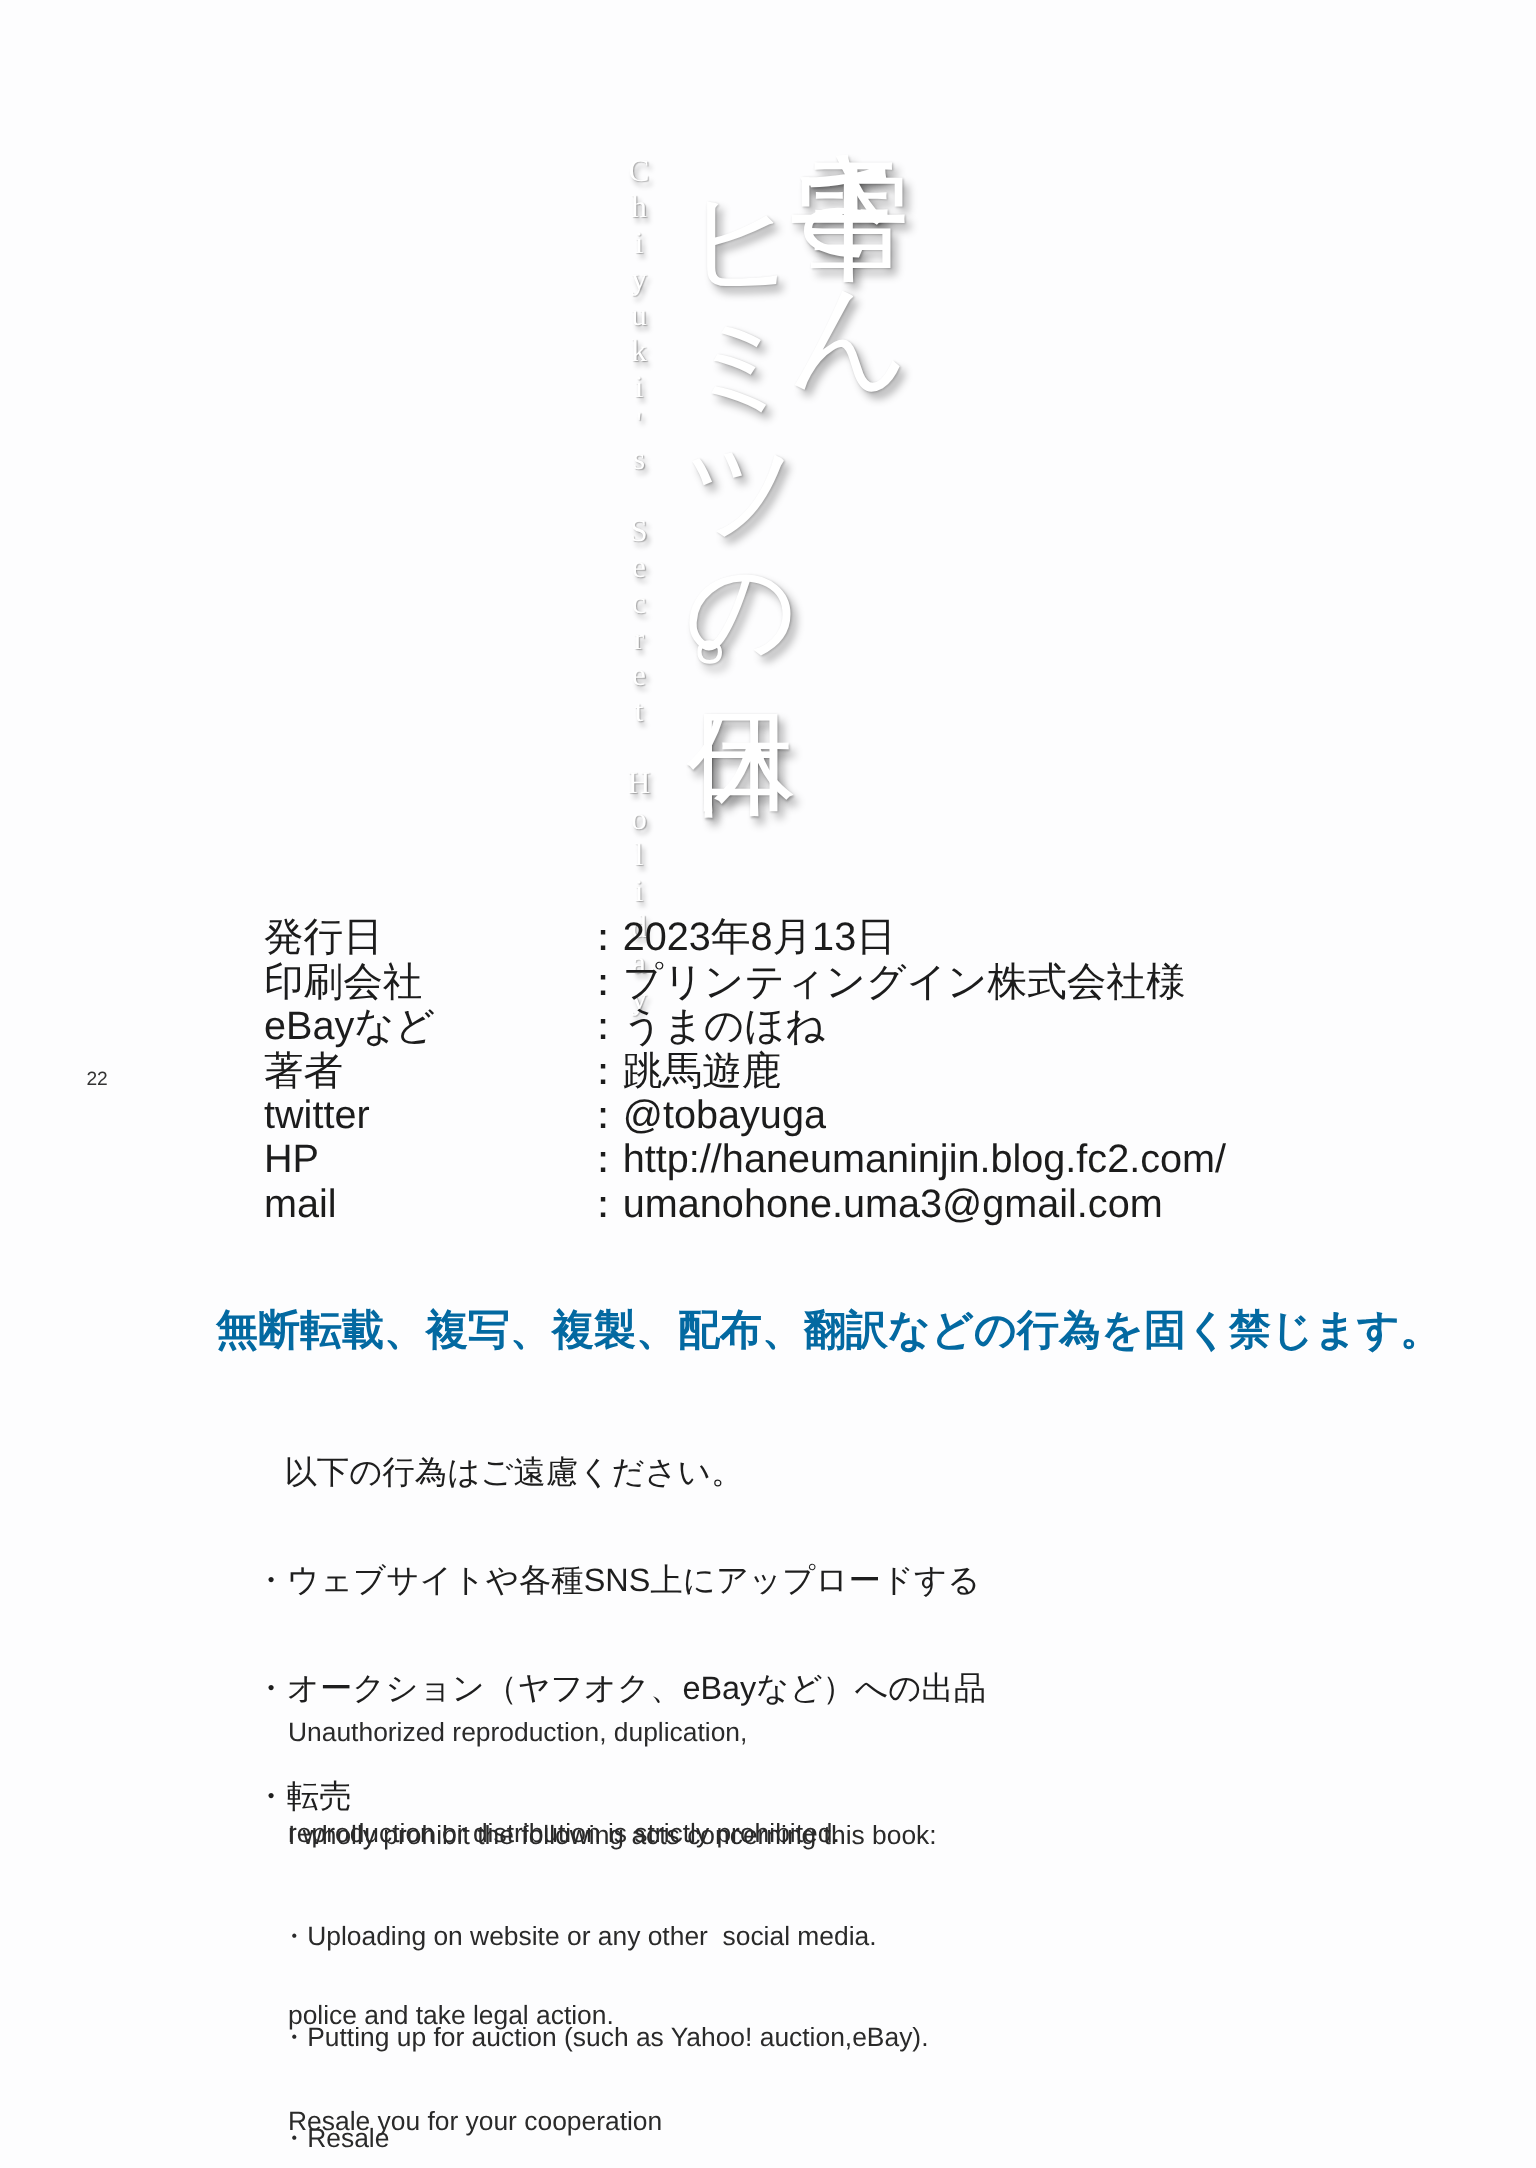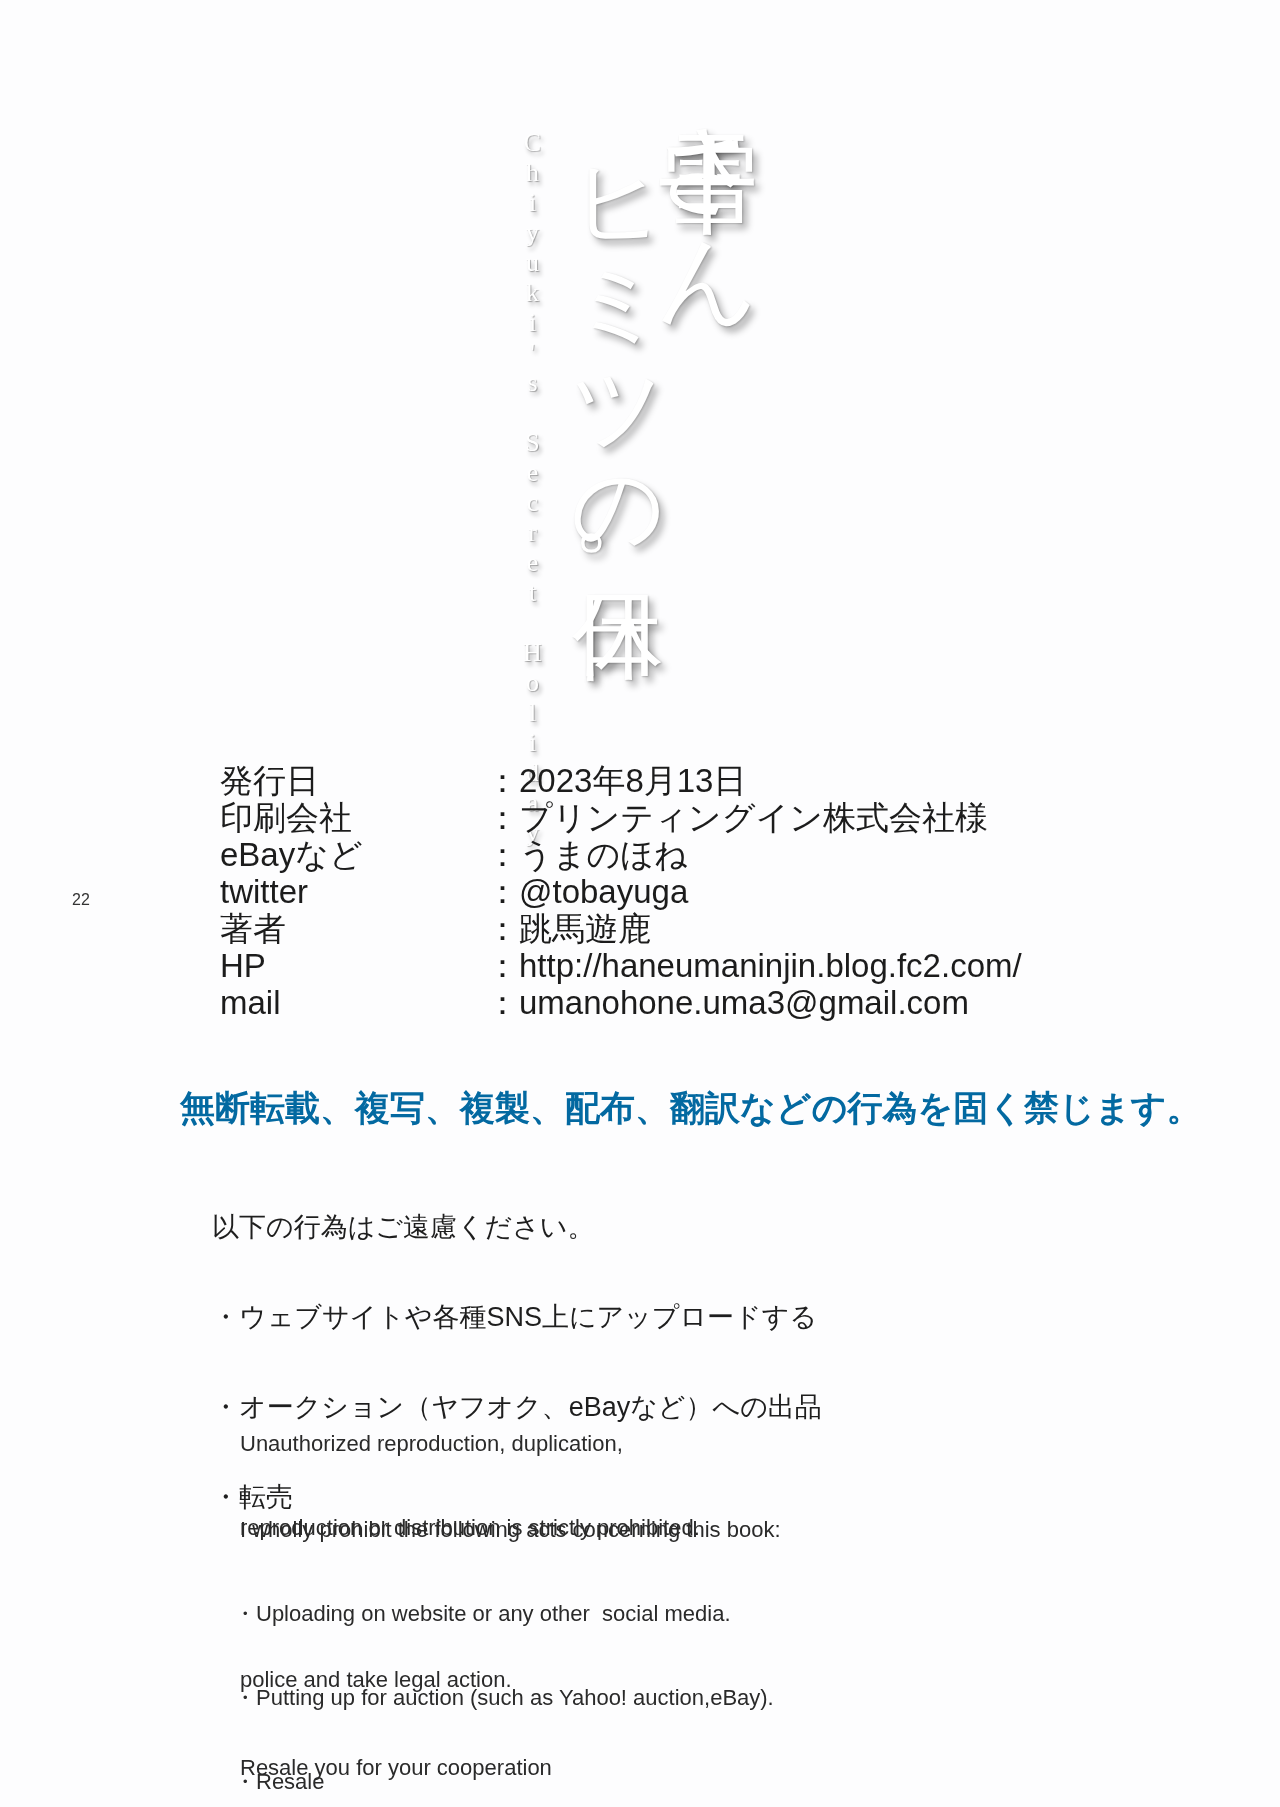--- a/index.html
+++ b/index.html
@@ -53,21 +53,21 @@
     font-size:35px; font-weight:600; color:#0369a1;
     white-space:nowrap; letter-spacing:0px;
   }
 
   
   .jp-notice{
     position:absolute; left:212px; top:1152px;
     font-size:27px; line-height:30px; color:#1e1e1e;
     white-space:pre-wrap;
   }
-  .jp-notice .intro{ }
+  .jp-notice .intro{ margin-left:25px; }
 
   
   .en-para{
     position:absolute; left:240px;
     font-size:22px; line-height:28px; color:#2a2a2a;
     white-space:pre-wrap;
   }
   .en-para.p1{ top:1374px; }
   .en-para.p2{ top:1460px; }
   .en-para.p3{ top:1610px; }
@@ -82,22 +82,22 @@
   <div class="vtitle main">千雪さん</div>
   <div class="vtitle sub">ヒミツの休日。</div>
   <div class="vtitle en">Chiyuki's Secret Holiday</div>
 
   <div class="pagenum">22</div>
 
   <div class="colophon">
     <div class="crow"><span class="clbl">発行日</span><span class="csep">：</span><span class="cval">2023年8月13日</span></div>
     <div class="crow"><span class="clbl">印刷会社</span><span class="csep">：</span><span class="cval">プリンティングイン株式会社様</span></div>
     <div class="crow"><span class="clbl">eBayなど</span><span class="csep">：</span><span class="cval">うまのほね</span></div>
+    <div class="crow"><span class="clbl">著者</span><span class="csep">：</span><span class="cval">跳馬遊鹿</span></div>
     <div class="crow"><span class="clbl">twitter</span><span class="csep">：</span><span class="cval">@tobayuga</span></div>
-    <div class="crow"><span class="clbl">著者</span><span class="csep">：</span><span class="cval">跳馬遊鹿</span></div>
     <div class="crow"><span class="clbl">HP</span><span class="csep">：</span><span class="cval">http://haneumaninjin.blog.fc2.com/</span></div>
     <div class="crow"><span class="clbl">mail</span><span class="csep">：</span><span class="cval">umanohone.uma3@gmail.com</span></div>
   </div>
 
   <div class="prohibit">無断転載、複写、複製、配布、翻訳などの行為を固く禁じます。</div>
 
   <div class="jp-notice">
     <div class="intro">以下の行為はご遠慮ください。</div>
     <div class="item">・ウェブサイトや各種SNS上にアップロードする</div>
     <div class="item">・オークション（ヤフオク、eBayなど）への出品</div>

